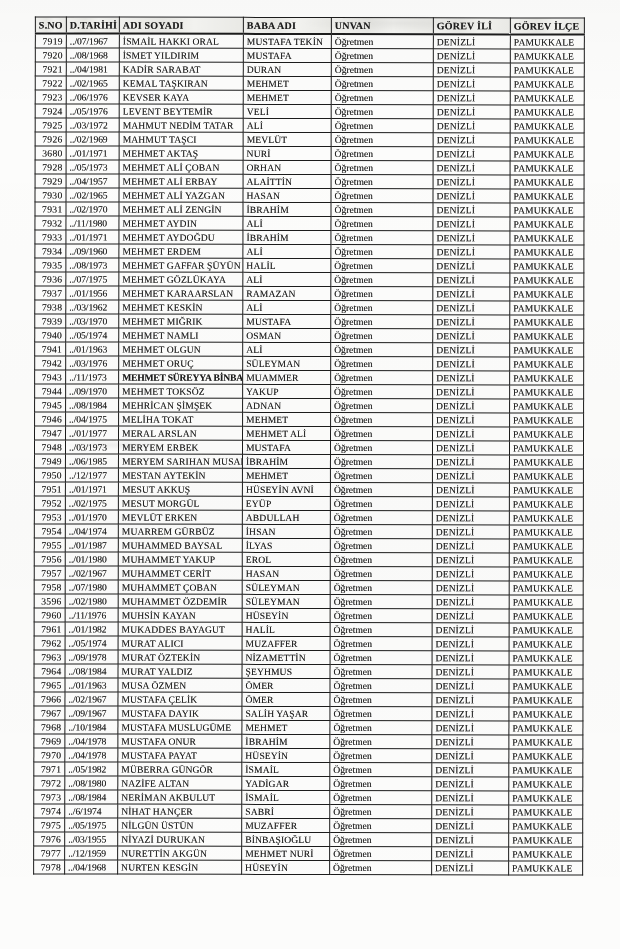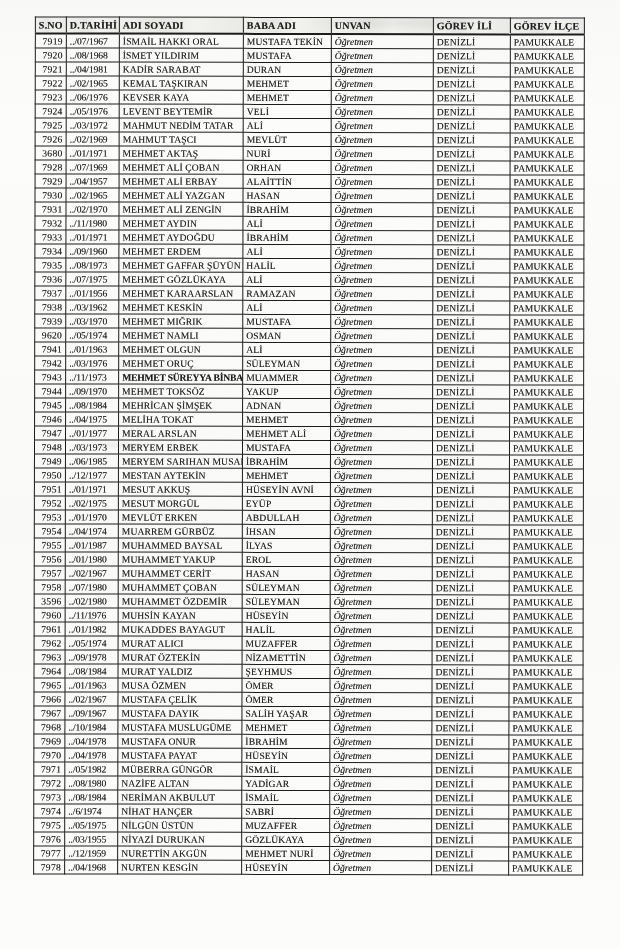--- a/index.html
+++ b/index.html
@@ -49,21 +49,21 @@
     height: 13px;
     line-height: 13px;
     font-size: 9.6px;
   }
   td.col-sno { text-align: right; padding-left: 5px; letter-spacing: 0.3px; }
   td.col-dtarihi { font-size: 9.2px; letter-spacing: -0.1px; }
   td.col-adi, td.col-baba, td.col-il, td.col-ilce {
     text-transform: none;
     letter-spacing: 0.1px;
   }
-  td.col-unvan { font-size: 9.2px; color: #262626; font-style: italic; }
+  td.col-unvan { font-size: 9.2px; color: #262626; }
   td.condensed { font-size: 6.8px; letter-spacing: -0.2px; font-weight: 600; }
   col.c-sno   { width: 31px; }
   col.c-dtarihi { width: 53px; }
   col.c-adi   { width: 124px; }
   col.c-baba  { width: 88px; }
   col.c-unvan { width: 102px; }
   col.c-il    { width: 77px; }
   col.c-ilce  { width: 74px; }
   
   .smudge {
@@ -174,21 +174,21 @@
           <td class="col-sno">3680</td>
           <td class="col-dtarihi">../01/1971</td>
           <td class="col-adi">MEHMET AKTAŞ</td>
           <td class="col-baba">NURİ</td>
           <td class="col-unvan">Öğretmen</td>
           <td class="col-il">DENİZLİ</td>
           <td class="col-ilce">PAMUKKALE</td>
         </tr>
         <tr>
           <td class="col-sno">7928</td>
-          <td class="col-dtarihi">../07/1969</td>
+          <td class="col-dtarihi">../05/1973</td>
           <td class="col-adi">MEHMET ALİ ÇOBAN</td>
           <td class="col-baba">ORHAN</td>
           <td class="col-unvan">Öğretmen</td>
           <td class="col-il">DENİZLİ</td>
           <td class="col-ilce">PAMUKKALE</td>
         </tr>
         <tr>
           <td class="col-sno">7929</td>
           <td class="col-dtarihi">../04/1957</td>
           <td class="col-adi">MEHMET ALİ ERBAY</td>
@@ -281,21 +281,21 @@
         <tr>
           <td class="col-sno">7939</td>
           <td class="col-dtarihi">../03/1970</td>
           <td class="col-adi">MEHMET MIĞRIK</td>
           <td class="col-baba">MUSTAFA</td>
           <td class="col-unvan">Öğretmen</td>
           <td class="col-il">DENİZLİ</td>
           <td class="col-ilce">PAMUKKALE</td>
         </tr>
         <tr>
-          <td class="col-sno">9620</td>
+          <td class="col-sno">7940</td>
           <td class="col-dtarihi">../05/1974</td>
           <td class="col-adi">MEHMET NAMLI</td>
           <td class="col-baba">OSMAN</td>
           <td class="col-unvan">Öğretmen</td>
           <td class="col-il">DENİZLİ</td>
           <td class="col-ilce">PAMUKKALE</td>
         </tr>
         <tr>
           <td class="col-sno">7941</td>
           <td class="col-dtarihi">../01/1963</td>
@@ -608,21 +608,21 @@
           <td class="col-adi">NİLGÜN ÜSTÜN</td>
           <td class="col-baba">MUZAFFER</td>
           <td class="col-unvan">Öğretmen</td>
           <td class="col-il">DENİZLİ</td>
           <td class="col-ilce">PAMUKKALE</td>
         </tr>
         <tr>
           <td class="col-sno">7976</td>
           <td class="col-dtarihi">../03/1955</td>
           <td class="col-adi">NİYAZİ DURUKAN</td>
-          <td class="col-baba">GÖZLÜKAYA</td>
+          <td class="col-baba">BİNBAŞIOĞLU</td>
           <td class="col-unvan">Öğretmen</td>
           <td class="col-il">DENİZLİ</td>
           <td class="col-ilce">PAMUKKALE</td>
         </tr>
         <tr>
           <td class="col-sno">7977</td>
           <td class="col-dtarihi">../12/1959</td>
           <td class="col-adi">NURETTİN AKGÜN</td>
           <td class="col-baba">MEHMET NURİ</td>
           <td class="col-unvan">Öğretmen</td>

